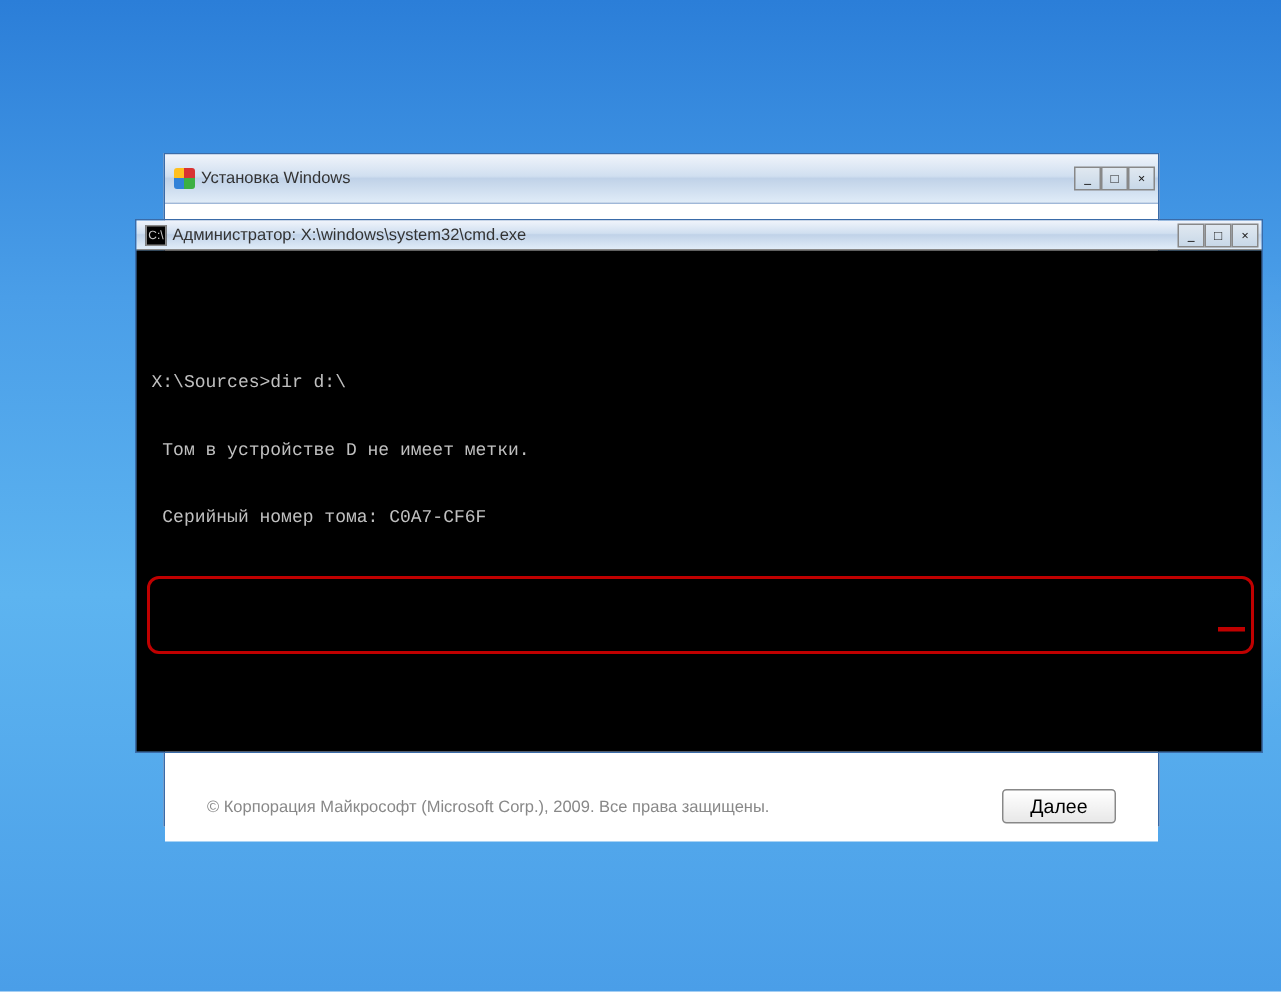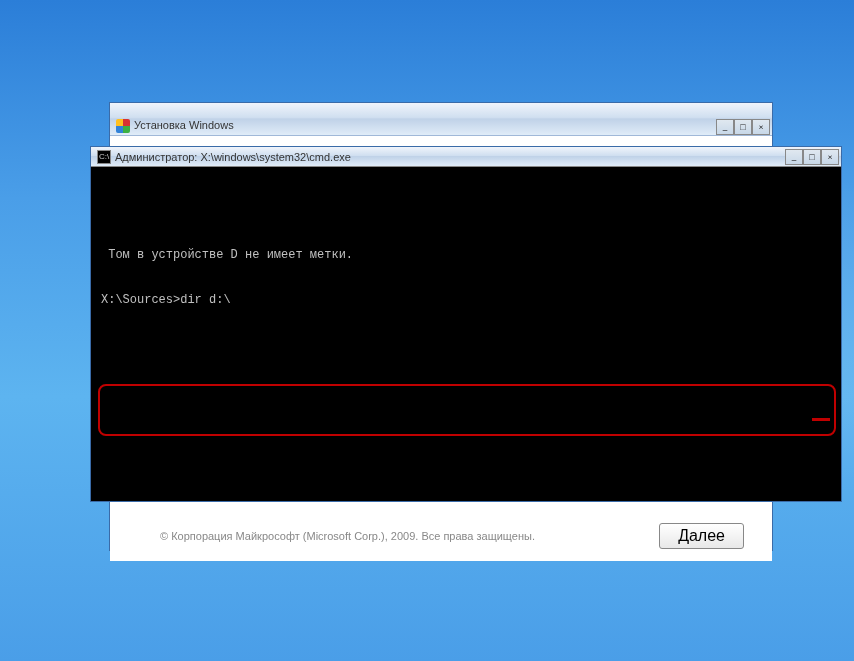--- a/index.html
+++ b/index.html
@@ -24,20 +24,21 @@
       width: 664px;
       height: 449px;
       background: #fff;
       border: 1px solid #3a6ba8;
     }
     .installer-titlebar {
       height: 22px;
       background: linear-gradient(to bottom, #f0f4fb 0%, #d0dff0 45%, #c0d2e8 50%, #e0ecf8 100%);
       border-bottom: 1px solid #a0b8d8;
       display: flex;
+      align-items: center;
       padding: 16px 2px;
       font-size: 11px;
       color: #333;
     }
     .installer-icon {
       width: 14px;
       height: 14px;
       margin: 0 4px;
       display: inline-block;
       position: relative;
@@ -79,25 +80,24 @@
       bottom: 12px;
       left: 28px;
       right: 28px;
       display: flex;
       align-items: center;
       justify-content: space-between;
     }
     .copyright-text {
       font-size: 11px;
       color: #888;
-      margin-left: 22px;
     }
     .next-button {
       padding: 3px 18px;
-      font-size: 16px;
+      font-size: 13px;
       background: linear-gradient(to bottom, #fff, #e8e8e8);
       border: 1px solid #888;
       border-radius: 3px;
       cursor: pointer;
     }
     .cmd-window {
       position: absolute;
       left: 90px;
       top: 146px;
       width: 752px;
@@ -188,22 +188,23 @@
     <span class="cmd-icon">C:\</span>
     <span class="cmd-title-text">Администратор: X:\windows\system32\cmd.exe</span>
     <div class="titlebar-buttons">
       <div class="titlebar-btn">_</div>
       <div class="titlebar-btn">□</div>
       <div class="titlebar-btn">×</div>
     </div>
   </div>
   <div class="cmd-body">
     <div class="blank-line"></div>
+    <div><span>X:\Sources&gt;</span><span>dir d:\</span></div>
     <div> Том в устройстве D не имеет метки.</div>
-    <div><span>X:\Sources&gt;</span><span>dir d:\</span></div>
+    <div> Серийный номер тома: C0A7-CF6F</div>
     <div class="blank-line"></div>
     <div class="blank-line"></div>
     
     
     
     
     
     
     
     

